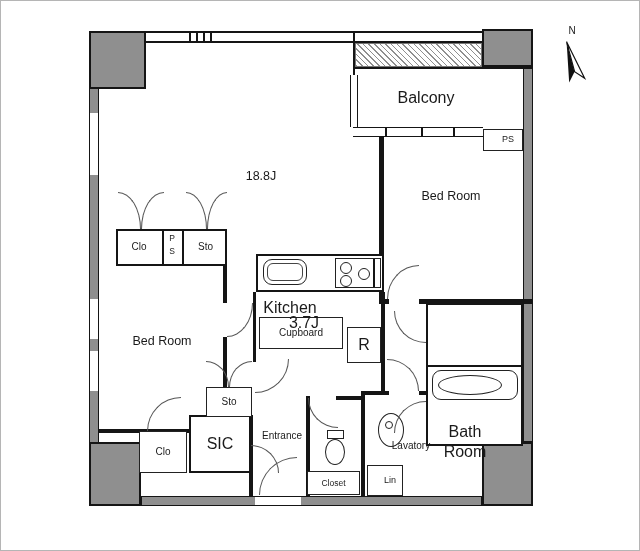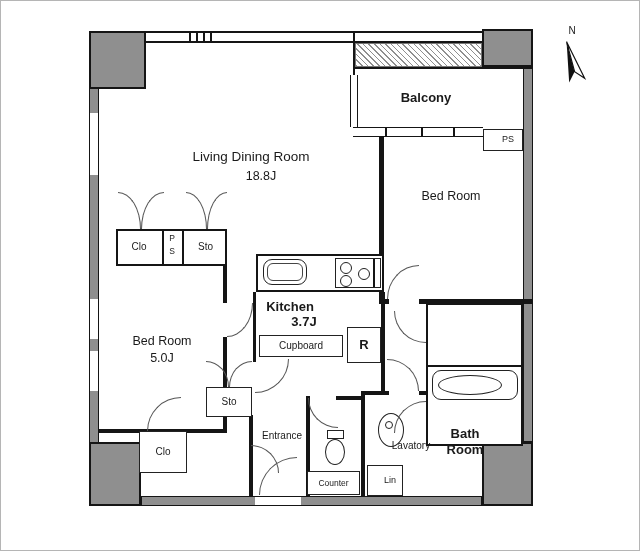--- a/index.html
+++ b/index.html
@@ -6,21 +6,21 @@
   .plan{position:relative;width:640px;height:551px;background:#fff;border:1px solid #b5b5b5;
         box-sizing:border-box;font-family:"Liberation Sans",sans-serif;color:#1a1a1a;overflow:hidden;}
   .abs{position:absolute;box-sizing:border-box;}
   .col{background:#8f8f8f;border:2px solid #151515;}
   .gw{background:#8f8f8f;border:1px solid #151515;}
   .bw{background:#151515;}
   .box{background:#fff;border:1.5px solid #222;}
   .rbox{background:#fff;border:2px solid #151515;}
   .dash{background:#fff;border:1.5px dashed #666;}
   .lab{display:flex;align-items:center;justify-content:center;text-align:center;line-height:1.25;}
-  .f13{font-size:13.5px;} .f12{font-size:12.5px;} .f11{font-size:13px;font-weight:bold;}
+  .f13{font-size:13.5px;} .f12{font-size:12.5px;} .f11{font-size:16px;}
   .f10{font-size:10px;} .f9{font-size:9px;padding-left:10px;} .f8{font-size:8.5px;}
   .it{font-style:italic;}
   .arc-tr{border-top:1.3px solid #555;border-right:1.3px solid #555;border-radius:0 100% 0 0;}
   .arc-tl{border-top:1.3px solid #555;border-left:1.3px solid #555;border-radius:100% 0 0 0;}
   .arc-bl{border-bottom:1.3px solid #555;border-left:1.3px solid #555;border-radius:0 0 0 100%;}
   .arc-br{border-bottom:1.3px solid #555;border-right:1.3px solid #555;border-radius:0 0 100% 0;}
   .winv{background:#fff;border-left:1.5px solid #151515;border-right:1.5px solid #151515;}
   .winh{background:#fff;border-top:1.5px solid #151515;border-bottom:1.5px solid #151515;}
   .hatch{background:repeating-linear-gradient(45deg,#8f8f8f 0 1px,transparent 1px 4px);border:1px solid #777;}
   .rrect{background:#fff;border:1.5px solid #222;border-radius:9px;}
@@ -86,60 +86,59 @@
   <div class="abs box lab f9" style="left:482px;top:128px;width:40px;height:22px">PS</div>
 
   <div class="abs rbox" style="left:255px;top:253px;width:128px;height:38px"></div>
   <div class="abs rrect" style="left:262px;top:258px;width:44px;height:26px"></div>
   <div class="abs rrect2" style="left:266px;top:262px;width:36px;height:18px"></div>
   <div class="abs box" style="left:334px;top:257px;width:46px;height:30px"></div>
   <div class="abs circ" style="left:339px;top:261px;width:12px;height:12px"></div>
   <div class="abs circ" style="left:339px;top:274px;width:12px;height:12px"></div>
   <div class="abs circ" style="left:357px;top:267px;width:12px;height:12px"></div>
   <div class="abs bw" style="left:372px;top:258px;width:2px;height:28px"></div>
-  <div class="abs box lab f10" style="left:258px;top:334px;width:84px;height:22px">Cupboard</div>
+  <div class="abs box lab f10" style="left:258px;top:316px;width:84px;height:32px">Cupboard</div>
   <div class="abs box lab f11" style="left:346px;top:326px;width:34px;height:36px">R</div>
 
   <div class="abs rrect" style="left:431px;top:369px;width:86px;height:30px"></div>
   <div class="abs oval" style="left:437px;top:374px;width:64px;height:20px"></div>
 
   <div class="abs oval" style="left:377px;top:412px;width:26px;height:34px"></div>
   <div class="abs circ" style="left:384px;top:420px;width:8px;height:8px"></div>
   <div class="abs box lab f9" style="left:366px;top:464px;width:36px;height:31px">Lin</div>
 
   <div class="abs box" style="left:326px;top:429px;width:17px;height:9px"></div>
   <div class="abs oval" style="left:324px;top:438px;width:20px;height:26px"></div>
-  <div class="abs box lab f8" style="left:306px;top:470px;width:53px;height:24px">Counter</div>
+  <div class="abs box lab f8" style="left:306px;top:470px;width:53px;height:24px">Closet</div>
 
+  <div class="abs rbox lab f11" style="left:188px;top:414px;width:62px;height:58px">SIC</div>
   <div class="abs box lab f10" style="left:205px;top:386px;width:46px;height:30px">Sto</div>
   <div class="abs box lab f10" style="left:138px;top:430px;width:48px;height:42px">Clo</div>
 
   <div class="abs arc-tl" style="left:386px;top:264px;width:32px;height:34px"></div>
   <div class="abs arc-bl" style="left:393px;top:310px;width:32px;height:32px"></div>
   <div class="abs arc-tl" style="left:393px;top:400px;width:32px;height:32px"></div>
   <div class="abs arc-tr" style="left:386px;top:358px;width:32px;height:32px"></div>
   <div class="abs arc-br" style="left:226px;top:302px;width:26px;height:34px"></div>
   <div class="abs arc-br" style="left:254px;top:358px;width:34px;height:34px"></div>
   <div class="abs arc-bl" style="left:307px;top:397px;width:30px;height:30px"></div>
   <div class="abs arc-tl" style="left:258px;top:456px;width:38px;height:38px"></div>
   <div class="abs arc-tr" style="left:250px;top:444px;width:28px;height:28px"></div>
   <div class="abs arc-tr" style="left:117px;top:191px;width:23px;height:37px"></div>
   <div class="abs arc-tl" style="left:140px;top:191px;width:23px;height:37px"></div>
   <div class="abs arc-tr" style="left:185px;top:191px;width:21px;height:37px"></div>
   <div class="abs arc-tl" style="left:206px;top:191px;width:20px;height:37px"></div>
   <div class="abs arc-tl" style="left:146px;top:396px;width:34px;height:34px"></div>
   <div class="abs arc-tr" style="left:205px;top:360px;width:23px;height:26px"></div>
   <div class="abs arc-tl" style="left:228px;top:360px;width:23px;height:26px"></div>
 
-  <div class="abs lab f13" style="left:150px;top:148px;width:200px;height:16px">Living Dining Room</div>
   <div class="abs lab f12" style="left:160px;top:168px;width:200px;height:15px">18.8J</div>
   <div class="abs lab f11" style="left:385px;top:90px;width:80px;height:14px">Balcony</div>
   <div class="abs lab f12" style="left:398px;top:188px;width:104px;height:15px">Bed Room</div>
   <div class="abs lab f12" style="left:106px;top:333px;width:110px;height:15px">Bed Room</div>
-  <div class="abs lab f12" style="left:106px;top:351px;width:110px;height:14px">5.0J</div>
   <div class="abs lab f11" style="left:251px;top:300px;width:76px;height:13px">Kitchen</div>
   <div class="abs lab f11" style="left:265px;top:315px;width:76px;height:13px">3.7J</div>
   <div class="abs lab f11" style="left:438px;top:424px;width:52px;height:34px">Bath Room</div>
   <div class="abs lab f10" style="left:374px;top:439px;width:72px;height:13px">Lavatory</div>
   <div class="abs lab f10" style="left:252px;top:429px;width:58px;height:13px">Entrance</div>
   <div class="abs lab f10" style="left:115px;top:230px;width:46px;height:33px">Clo</div>
   <div class="abs lab f8" style="left:161px;top:231px;width:20px;height:13px">P</div>
   <div class="abs lab f8" style="left:161px;top:244px;width:20px;height:13px">S</div>
   <div class="abs lab f10" style="left:183px;top:230px;width:43px;height:33px">Sto</div>
 

